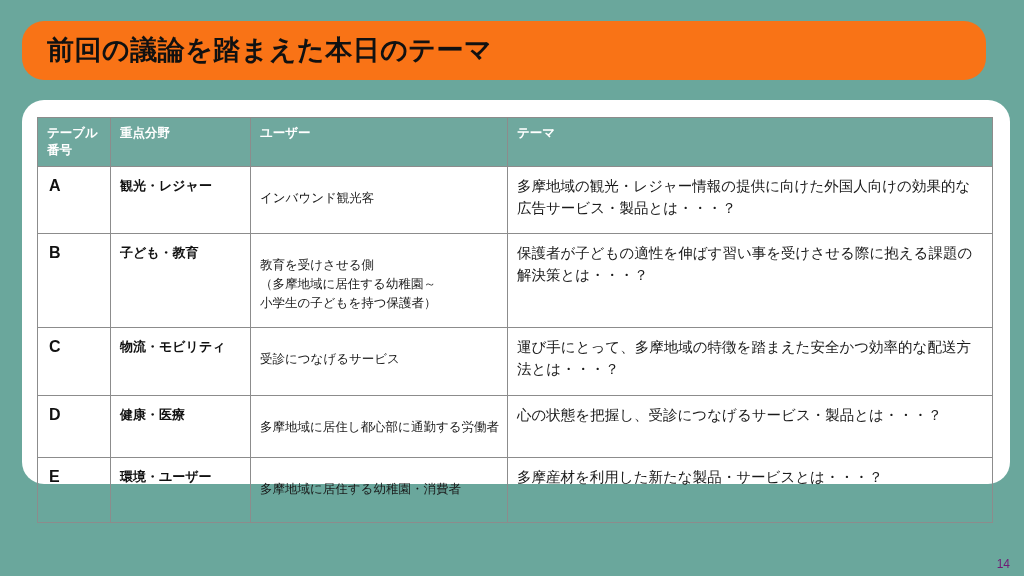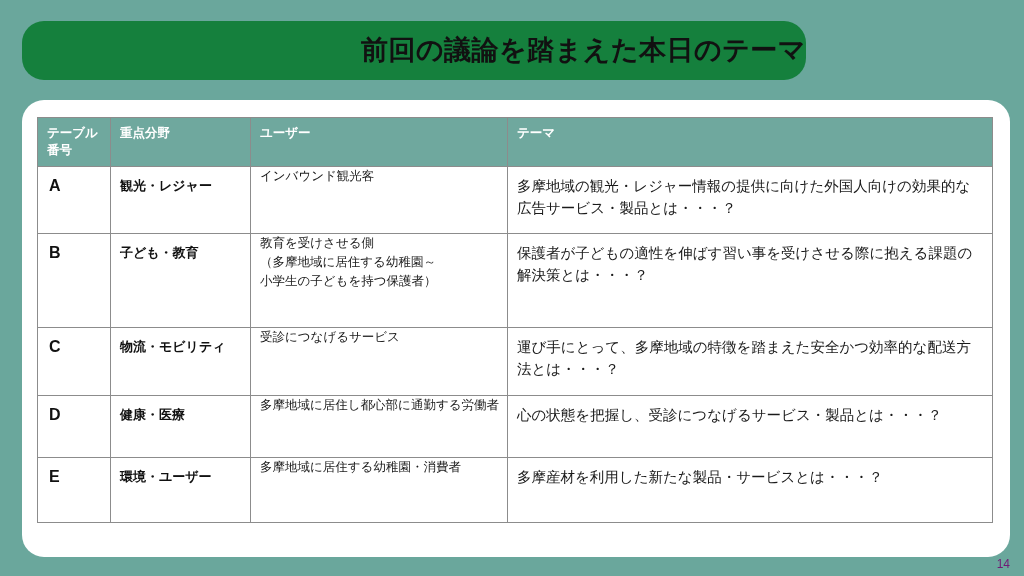--- a/index.html
+++ b/index.html
@@ -17,45 +17,44 @@
   .slide {
     position: absolute;
     inset: 0;
     background: #6aa79c;
   }
   
   .title-card {
     position: absolute;
     left: 22px;
     top: 21px;
-    width: 784px;
+    width: 964px;
     height: 59px;
-    background: #15803d;
+    background: #f97316;
     border-radius: 22px;
     box-sizing: border-box;
     display: flex;
     align-items: center;
-    justify-content: flex-end;
   }
   .title-text {
     font-size: 27px;
     font-weight: bold;
     color: #111111;
     letter-spacing: 0.5px;
     padding-left: 25px;
     line-height: 1;
     white-space: nowrap;
   }
   
   .content-card {
     position: absolute;
     left: 22px;
     top: 100px;
     width: 988px;
-    height: 457px;
+    height: 384px;
     background: #ffffff;
     border-radius: 22px;
     box-sizing: border-box;
   }
   
   .theme-table {
     position: absolute;
     left: 15px;
     top: 17px;
     width: 955px;
@@ -94,21 +93,21 @@
   .cell-area {
     font-size: 13px;
     font-weight: bold;
     color: #111111;
     padding: 10px 6px 4px 9px;
     line-height: 1.45;
   }
   .cell-user {
     font-size: 12.5px;
     color: #1a1a1a;
-    padding: 0 6px 0 9px;
+    padding: 22px 6px 0 9px;
     line-height: 1.5;
     white-space: pre-line;
   }
   .cell-theme {
     font-size: 14.5px;
     color: #1a1a1a;
     padding: 9px 8px 0 9px;
     line-height: 1.5;
   }
   tr.row-a td { height: 67px; }

